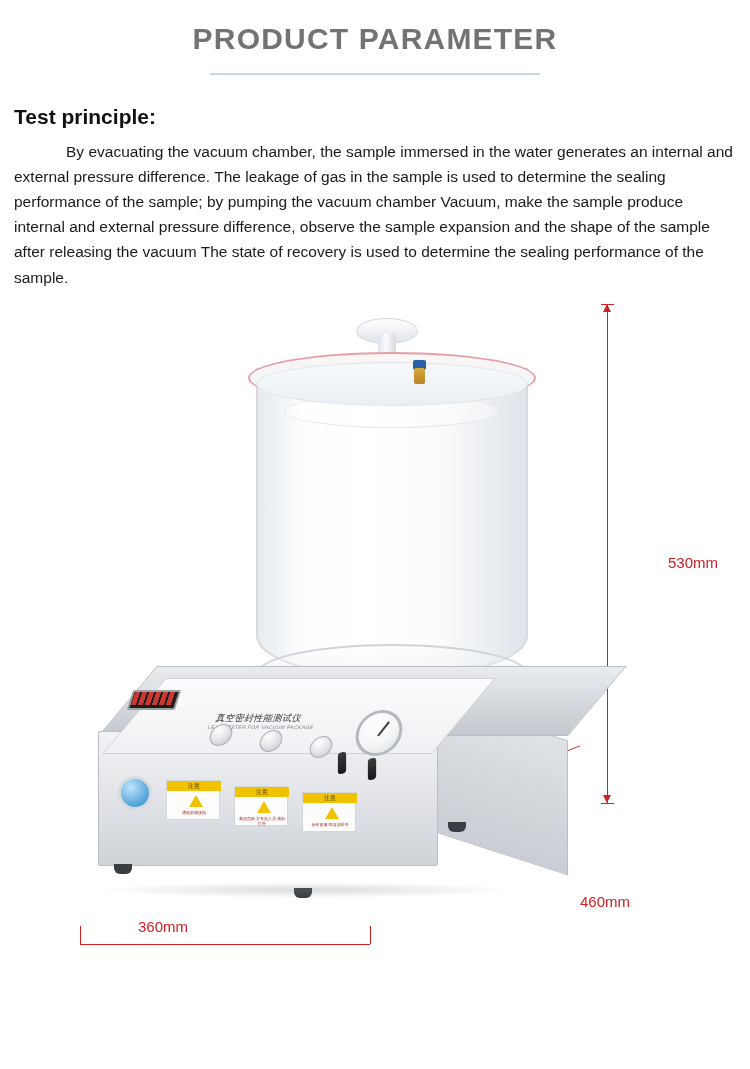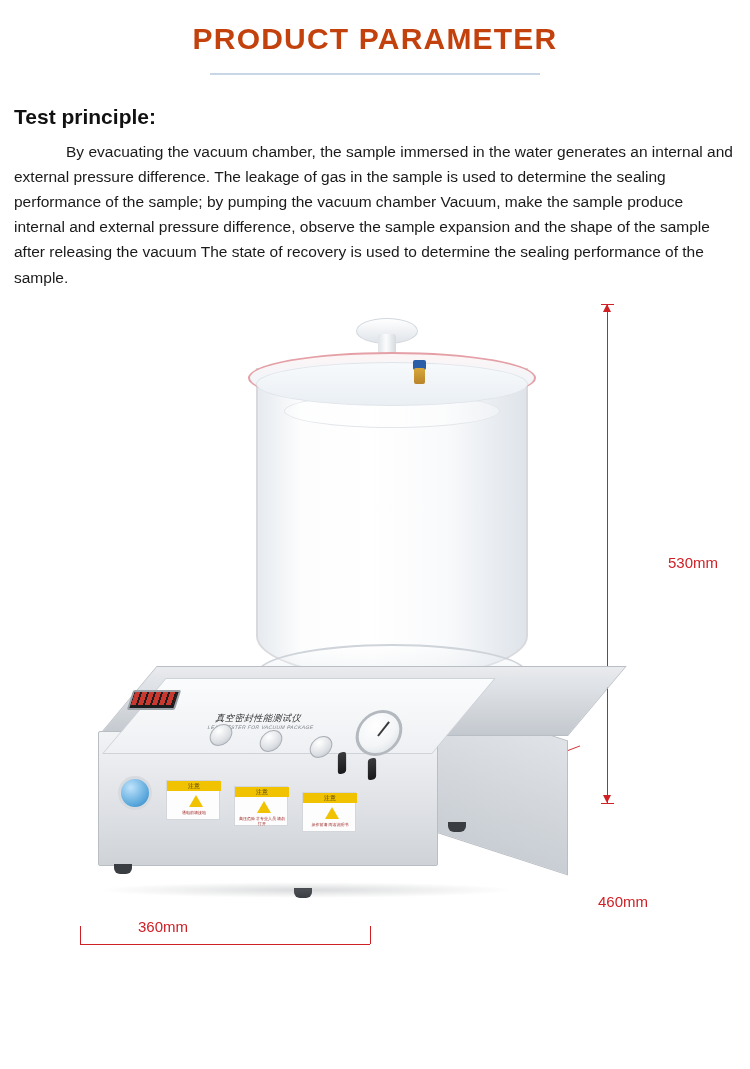--- a/index.html
+++ b/index.html
@@ -16,21 +16,21 @@
 
   
   .page-header {
     padding-top: 22px;
     text-align: center;
   }
   .page-title {
     font-size: 30px;
     font-weight: bold;
     letter-spacing: 1.2px;
-    color: #c2410c;
+    color: #737373;
     margin: 0;
     line-height: 1.1;
   }
   .title-rule {
     width: 330px;
     height: 2px;
     background: #c9d6e6;
     margin: 18px auto 0 auto;
   }
 
@@ -63,21 +63,21 @@
 
   
   .dim-label {
     position: absolute;
     font-size: 15px;
     color: #cf2026;
     font-family: "Liberation Sans", sans-serif;
     white-space: nowrap;
   }
   .dim-height { right: 8px; top: 258px; }
-  .dim-depth  { right: 78px; top: 597px; margin-left: 28px; }
+  .dim-depth  { right: 96px; top: 597px; margin-left: 28px; }
   .dim-width  { left: 138px; top: 622px; }
 
   .dim-line {
     position: absolute;
     background: #cf2026;
   }
   
   .v-line { width: 1px; left: 607px; top: 8px; height: 500px; }
   .v-cap-top { width: 13px; height: 1px; left: 601px; top: 8px; }
   .v-cap-bot { width: 13px; height: 1px; left: 601px; top: 507px; }

